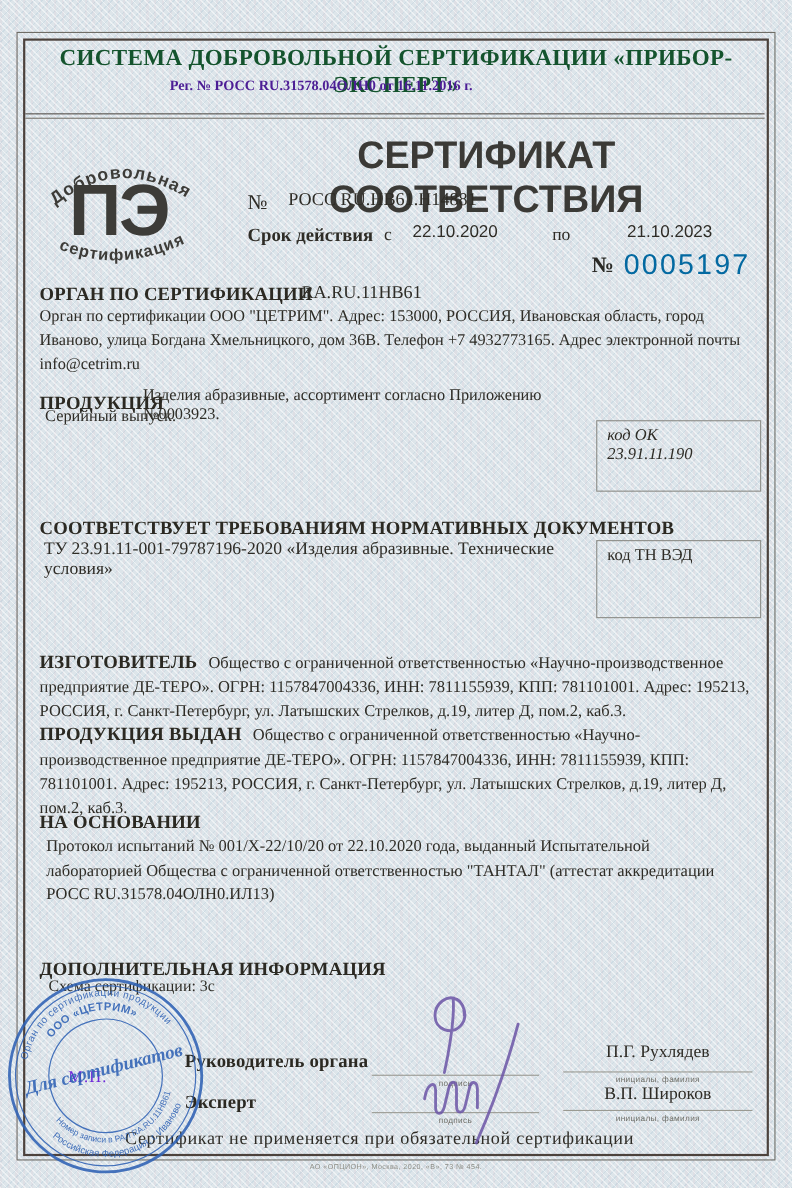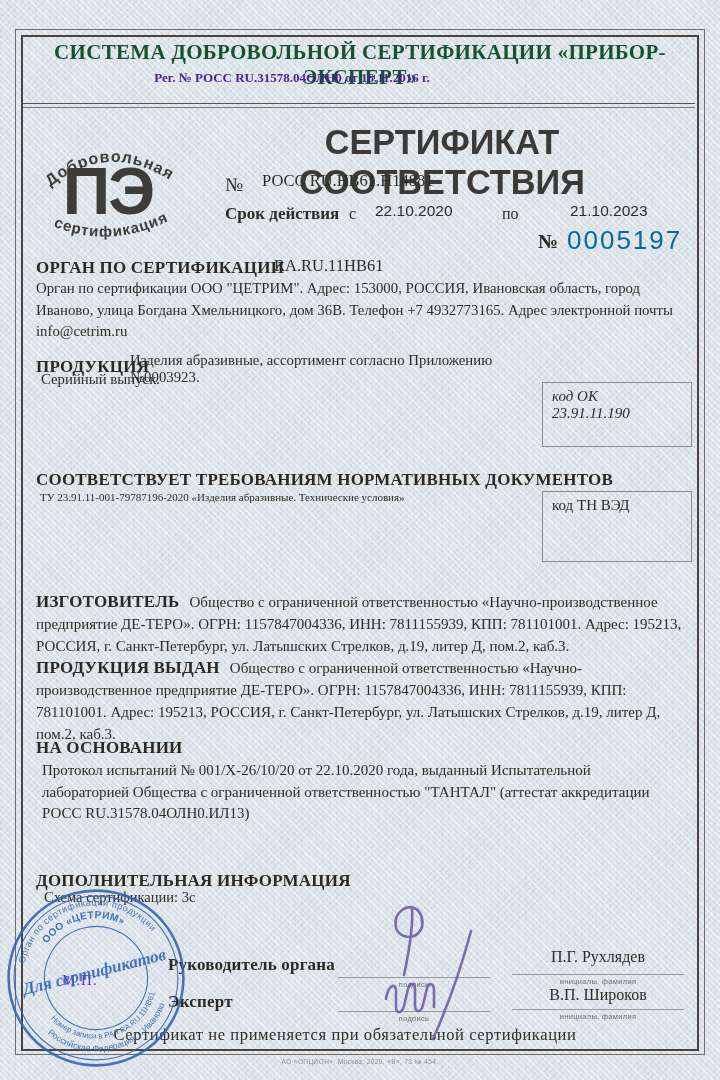--- a/index.html
+++ b/index.html
@@ -33,21 +33,21 @@
   .organ-h{left:36px;top:258px;}
   .organ-code{left:274px;top:256px;font-size:16.5px;}
   .organ-text{left:36px;top:278px;width:640px;font-size:14.8px;line-height:21.5px;}
   .prod-h{left:36px;top:357px;}
   .prod-text{left:130px;top:352px;width:430px;font-size:14.8px;}
   .prod-text2{left:41px;top:371px;font-size:14.8px;}
   .code-box{border:1px solid #8b8b85;padding:5px 0 0 9px;font-size:15px;line-height:17px;}
   .code-ok{left:542px;top:382px;width:139px;height:58px;font-style:italic;}
   .code-tn{left:542px;top:491px;width:139px;height:64px;}
   .comp-h{left:36px;top:470px;}
-  .comp-text{left:40px;top:491px;width:480px;font-size:11px;}
+  .comp-text{left:40px;top:491px;width:480px;font-size:16px;}
   .para{width:650px;font-size:15px;line-height:22px;}
   .para .sec-h{font-size:17px;margin-right:10px;}
   .manuf{left:36px;top:591px;}
   .issued{left:36px;top:657px;}
   .basis-h{left:36px;top:738px;}
   .basis-text{left:42px;top:760px;width:636px;font-size:15px;line-height:21.5px;}
   .add-h{left:36px;top:871px;}
   .add-text{left:44px;top:889px;font-size:14.5px;}
   .mp{left:62px;top:972px;font-size:15px;letter-spacing:1px;color:#6d28d9;z-index:4;font-family:Liberation Serif, serif;}
   .role1{left:168px;top:955px;}
@@ -125,21 +125,21 @@
 <div class="abs code-box code-tn">
   <div>код ТН ВЭД</div>
   <div></div>
 </div>
 
 <div class="abs para manuf"><span class="sec-h">ИЗГОТОВИТЕЛЬ</span><span>Общество с ограниченной ответственностью «Научно-производственное предприятие ДЕ-ТЕРО». ОГРН: 1157847004336, ИНН: 7811155939, КПП: 781101001. Адрес: 195213, РОССИЯ, г. Санкт-Петербург, ул. Латышских Стрелков, д.19, литер Д, пом.2, каб.3.</span></div>
 
 <div class="abs para issued"><span class="sec-h">ПРОДУКЦИЯ ВЫДАН</span><span>Общество с ограниченной ответственностью «Научно-производственное предприятие ДЕ-ТЕРО». ОГРН: 1157847004336, ИНН: 7811155939, КПП: 781101001. Адрес: 195213, РОССИЯ, г. Санкт-Петербург, ул. Латышских Стрелков, д.19, литер Д, пом.2, каб.3.</span></div>
 
 <div class="abs sec-h basis-h">НА ОСНОВАНИИ</div>
-<div class="abs basis-text">Протокол испытаний № 001/Х-26/10/20 от 22.10.2020 года, выданный Испытательной лабораторией Общества с ограниченной ответственностью "ТАНТАЛ" (аттестат аккредитации РОСС RU.31578.04ОЛН0.ИЛ13)</div>
+<div class="abs basis-text">Протокол испытаний № 001/Х-22/10/20 от 22.10.2020 года, выданный Испытательной лабораторией Общества с ограниченной ответственностью "ТАНТАЛ" (аттестат аккредитации РОСС RU.31578.04ОЛН0.ИЛ13)</div>
 
 <div class="abs sec-h add-h">ДОПОЛНИТЕЛЬНАЯ ИНФОРМАЦИЯ</div>
 <div class="abs add-text">Схема сертификации: 3с</div>
 
 <div class="abs mp">М.П.</div>
 
 <svg class="abs stamp-svg" viewBox="0 0 200 200">
   <defs>
     <path id="stArcT1" d="M 21 100 A 79 79 0 1 1 179 100" fill="none"></path>
     <path id="stArcT2" d="M 35 100 A 65 65 0 1 1 165 100" fill="none"></path>

